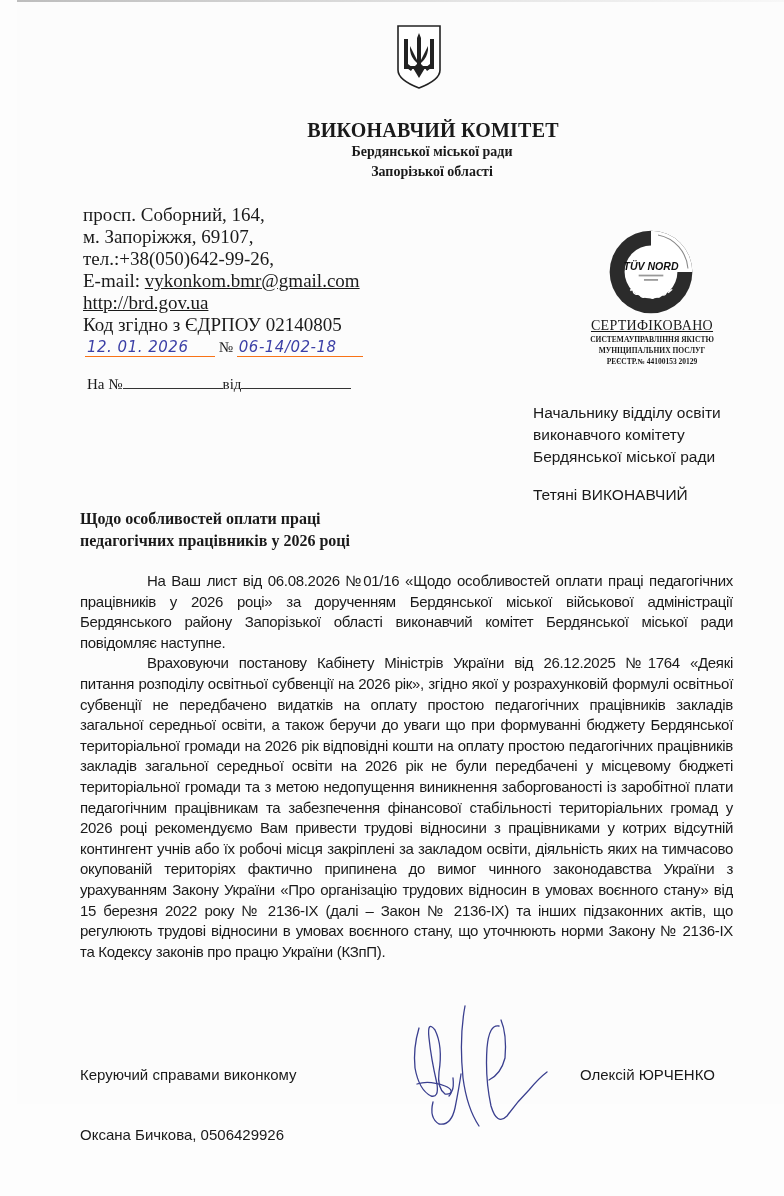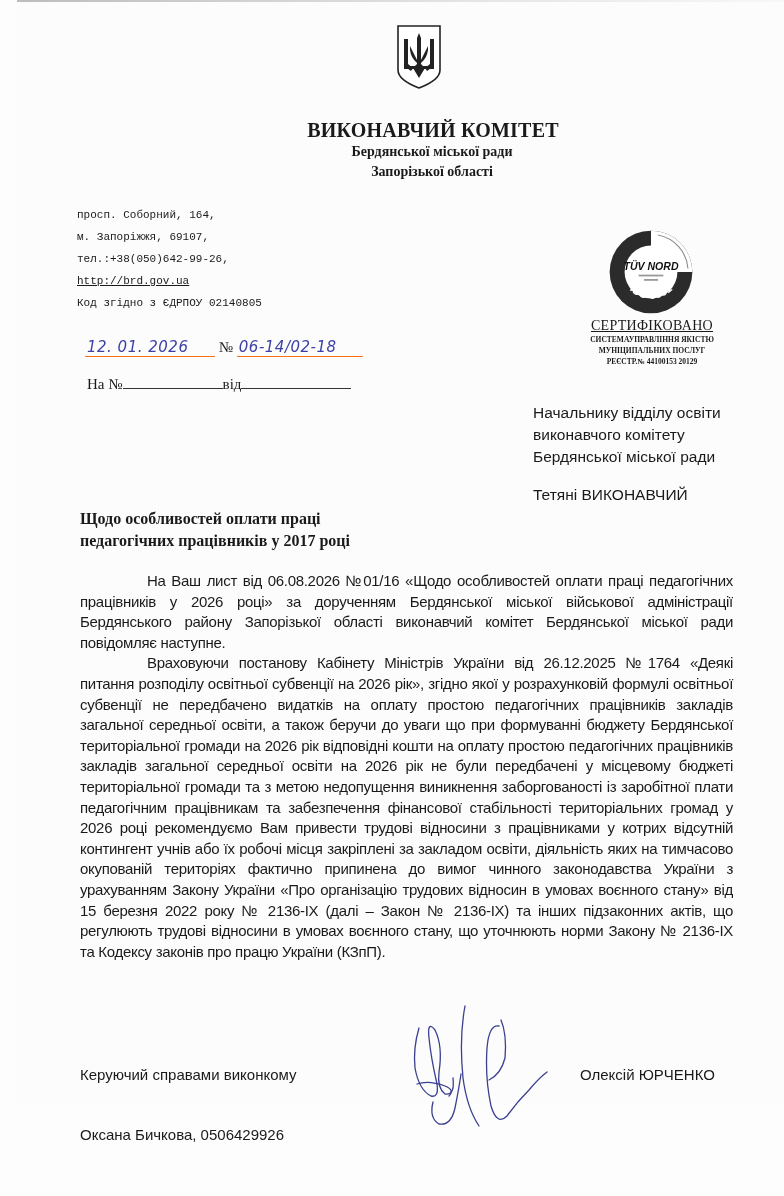--- a/index.html
+++ b/index.html
@@ -51,24 +51,23 @@
     .header .sub {
       font-weight: bold;
       font-size: 14px;
       line-height: 20px;
       margin-left: 46px;
     }
 
     
     .address {
       position: absolute;
-      left: 60px; top: 204px;
-      font-size: 11px;
+      left: 66px; top: 204px;
+      font-size: 19px;
       line-height: 22px;
-      font-family: Liberation Mono, monospace;
     }
     .address .line { display: block; white-space: nowrap; }
     .address .link { text-decoration: underline; }
     .hand {
       font-family: "DejaVu Sans", sans-serif;
       font-style: italic;
       color: #3b3fa6;
       font-size: 15px;
       letter-spacing: 0.5px;
     }
@@ -208,20 +207,21 @@
   <div class="header">
     <div class="org">ВИКОНАВЧИЙ КОМІТЕТ</div>
     <div class="sub">Бердянської міської ради</div>
     <div class="sub">Запорізької області</div>
   </div>
 
   <div class="address">
     <span class="line">просп. Соборний, 164,</span>
     <span class="line">м. Запоріжжя, 69107,</span>
     <span class="line">тел.:+38(050)642-99-26,</span>
+    <span class="line"><span>E-mail: </span><span class="link">vykonkom.bmr@gmail.com</span></span>
     <span class="line link">http://brd.gov.ua</span>
     <span class="line">Код згідно з ЄДРПОУ 02140805</span>
   </div>
 
   <div class="reg-row">
     <span class="field reg-date hand">12. 01. 2026</span>
     <span>№</span>
     <span class="field reg-num hand">06-14/02-18</span>
   </div>
 
@@ -253,21 +253,21 @@
 
   <div class="recipient">
     <div>Начальнику відділу освіти</div>
     <div>виконавчого комітету</div>
     <div>Бердянської міської ради</div>
     <span class="name">Тетяні ВИКОНАВЧИЙ</span>
   </div>
 
   <div class="subject">
     <div>Щодо особливостей оплати праці</div>
-    <div>педагогічних працівників у 2017 році</div>
+    <div>педагогічних працівників у 2026 році</div>
   </div>
 
   <div class="body-text">
     <p>На Ваш лист від 06.08.2026 №01/16 «Щодо особливостей оплати праці педагогічних працівників у 2026 році» за дорученням Бердянської міської військової адміністрації  Бердянського району Запорізької області виконавчий комітет Бердянської міської ради повідомляє наступне.</p>
     <p>Враховуючи постанову Кабінету Міністрів України від 26.12.2025 №1764 «Деякі питання розподілу освітньої субвенції на 2026 рік», згідно якої у розрахунковій формулі освітньої субвенції не передбачено видатків на оплату простою педагогічних працівників закладів загальної середньої освіти, а також беручи до уваги що при формуванні бюджету Бердянської територіальної громади на 2026 рік відповідні кошти на оплату простою педагогічних працівників закладів загальної середньої освіти на 2026 рік не були передбачені у місцевому бюджеті територіальної громади та з метою недопущення виникнення заборгованості із заробітної плати педагогічним працівникам та забезпечення фінансової стабільності територіальних громад у 2026 році рекомендуємо Вам привести трудові відносини з працівниками у котрих відсутній контингент учнів або їх робочі місця закріплені за закладом освіти, діяльність яких на тимчасово окупованій територіях фактично припинена до вимог чинного законодавства України з урахуванням Закону України «Про організацію трудових відносин в умовах воєнного стану» від 15 березня 2022 року № 2136-IX (далі – Закон № 2136-IX) та інших підзаконних актів, що регулюють трудові відносини в умовах воєнного стану, що уточнюють норми Закону № 2136-IX та Кодексу законів про працю України (КЗпП).</p>
   </div>
 
   <div class="sig-title">Керуючий справами виконкому</div>
   <svg class="signature" viewBox="0 0 150 130">
     <g fill="none" stroke="#3a3f8f" stroke-width="1.3" stroke-linecap="round">

